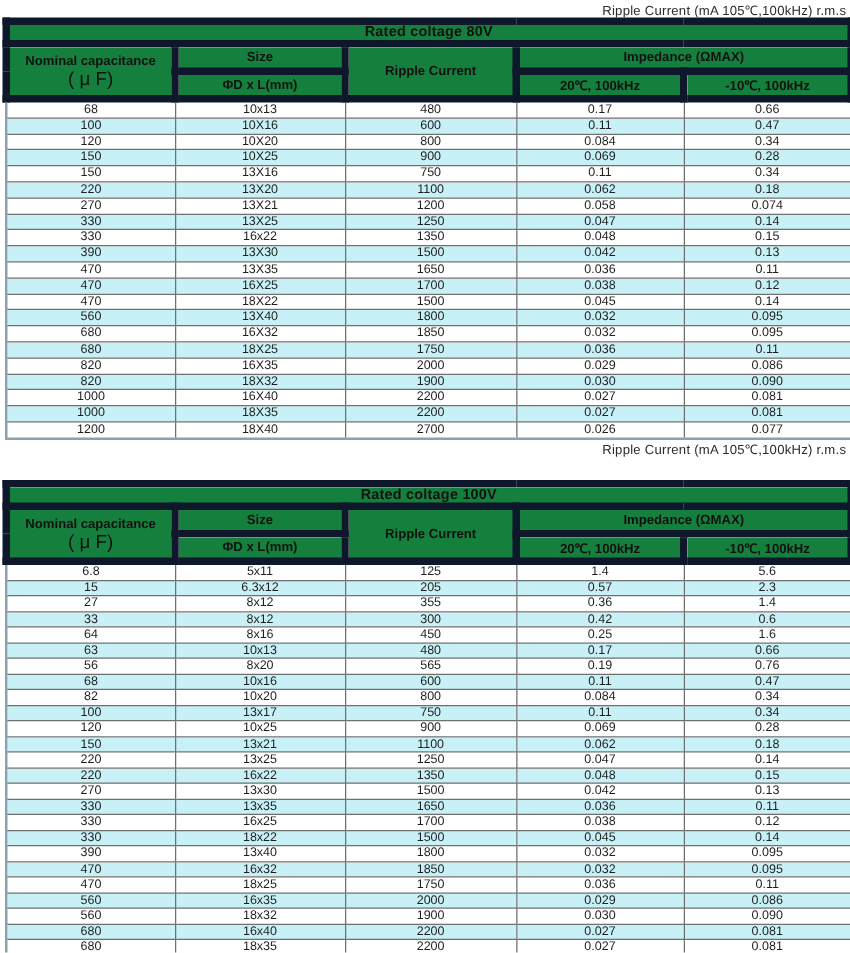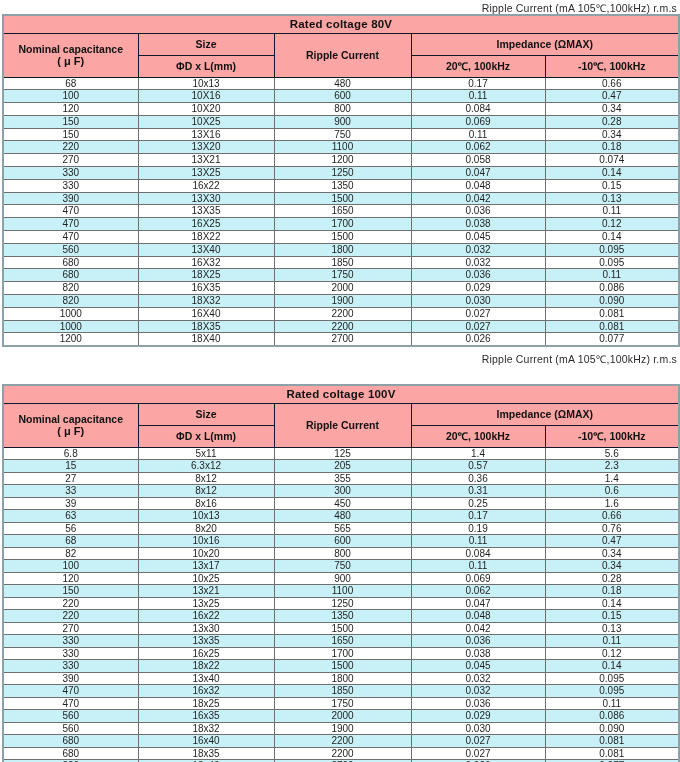--- a/index.html
+++ b/index.html
@@ -32,32 +32,32 @@
     background:#ffffff;
   }
   .rc-table th, .rc-table td {
     padding:0;
     text-align:center;
     vertical-align:middle;
     overflow:hidden;
     white-space:nowrap;
   }
   .rc-table thead th {
-    background:#fca5a5;
-    border:1px solid #0f172a;
+    background:#15803d;
+    border:6px solid #0f172a;
     font-weight:bold;
     color:#111;
   }
   .title-row th {
     height:18px;
     font-size:11.5px;
     letter-spacing:0.2px;
   }
   .hdr-row th { height:22px; font-size:10.5px; }
-  .hdr-cap-line2 { font-weight:bold; font-size:11px; }
+  .hdr-cap-line2 { font-weight:normal; font-size:15px; }
   .rc-table tbody td {
     border:1px solid #6f6f6f;
     font-size:10px;
     color:#1f1f1f;
     background:#ffffff;
   }
   .t1 tbody td { height:11.8px; line-height:11.8px; }
   .t2 tbody td { height:11.5px; line-height:11.5px; }
   .rc-table tbody tr:nth-child(even) td { background:#c7f0f7; }
 </style>
@@ -295,25 +295,25 @@
           <td>27</td>
           <td>8x12</td>
           <td>355</td>
           <td>0.36</td>
           <td>1.4</td>
         </tr>
         <tr>
           <td>33</td>
           <td>8x12</td>
           <td>300</td>
-          <td>0.31</td>
+          <td>0.42</td>
           <td>0.6</td>
         </tr>
         <tr>
-          <td>39</td>
+          <td>64</td>
           <td>8x16</td>
           <td>450</td>
           <td>0.25</td>
           <td>1.6</td>
         </tr>
         <tr>
           <td>63</td>
           <td>10x13</td>
           <td>480</td>
           <td>0.17</td>

